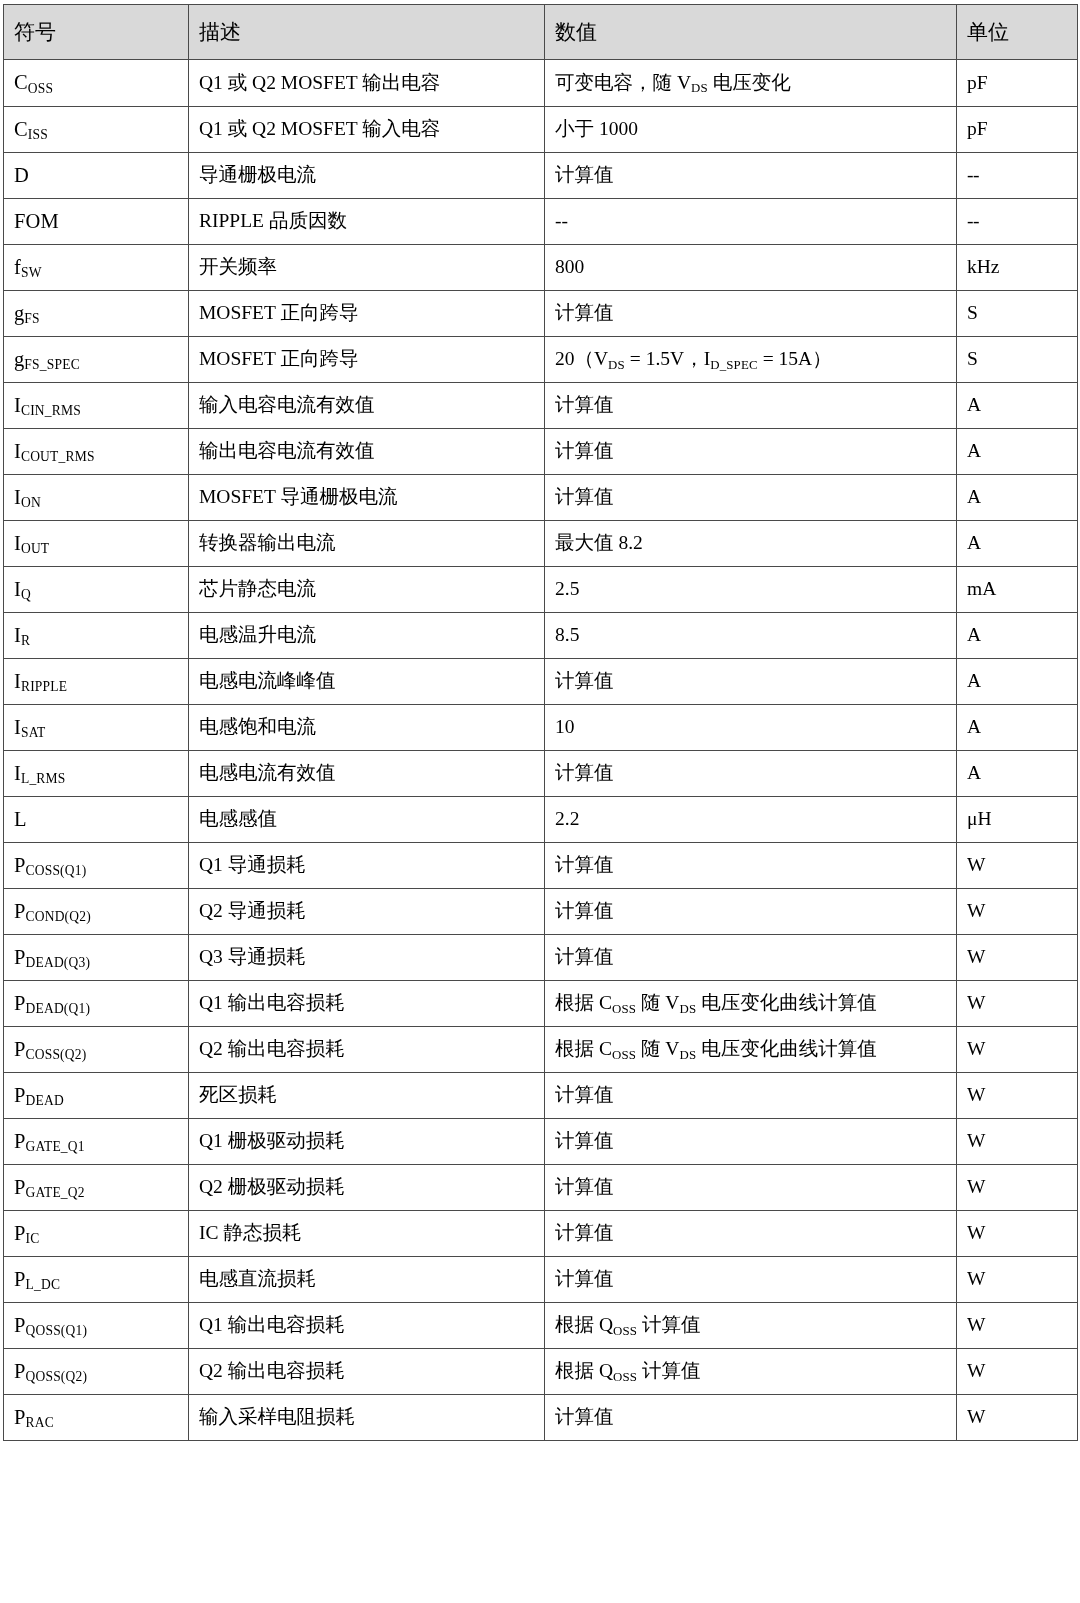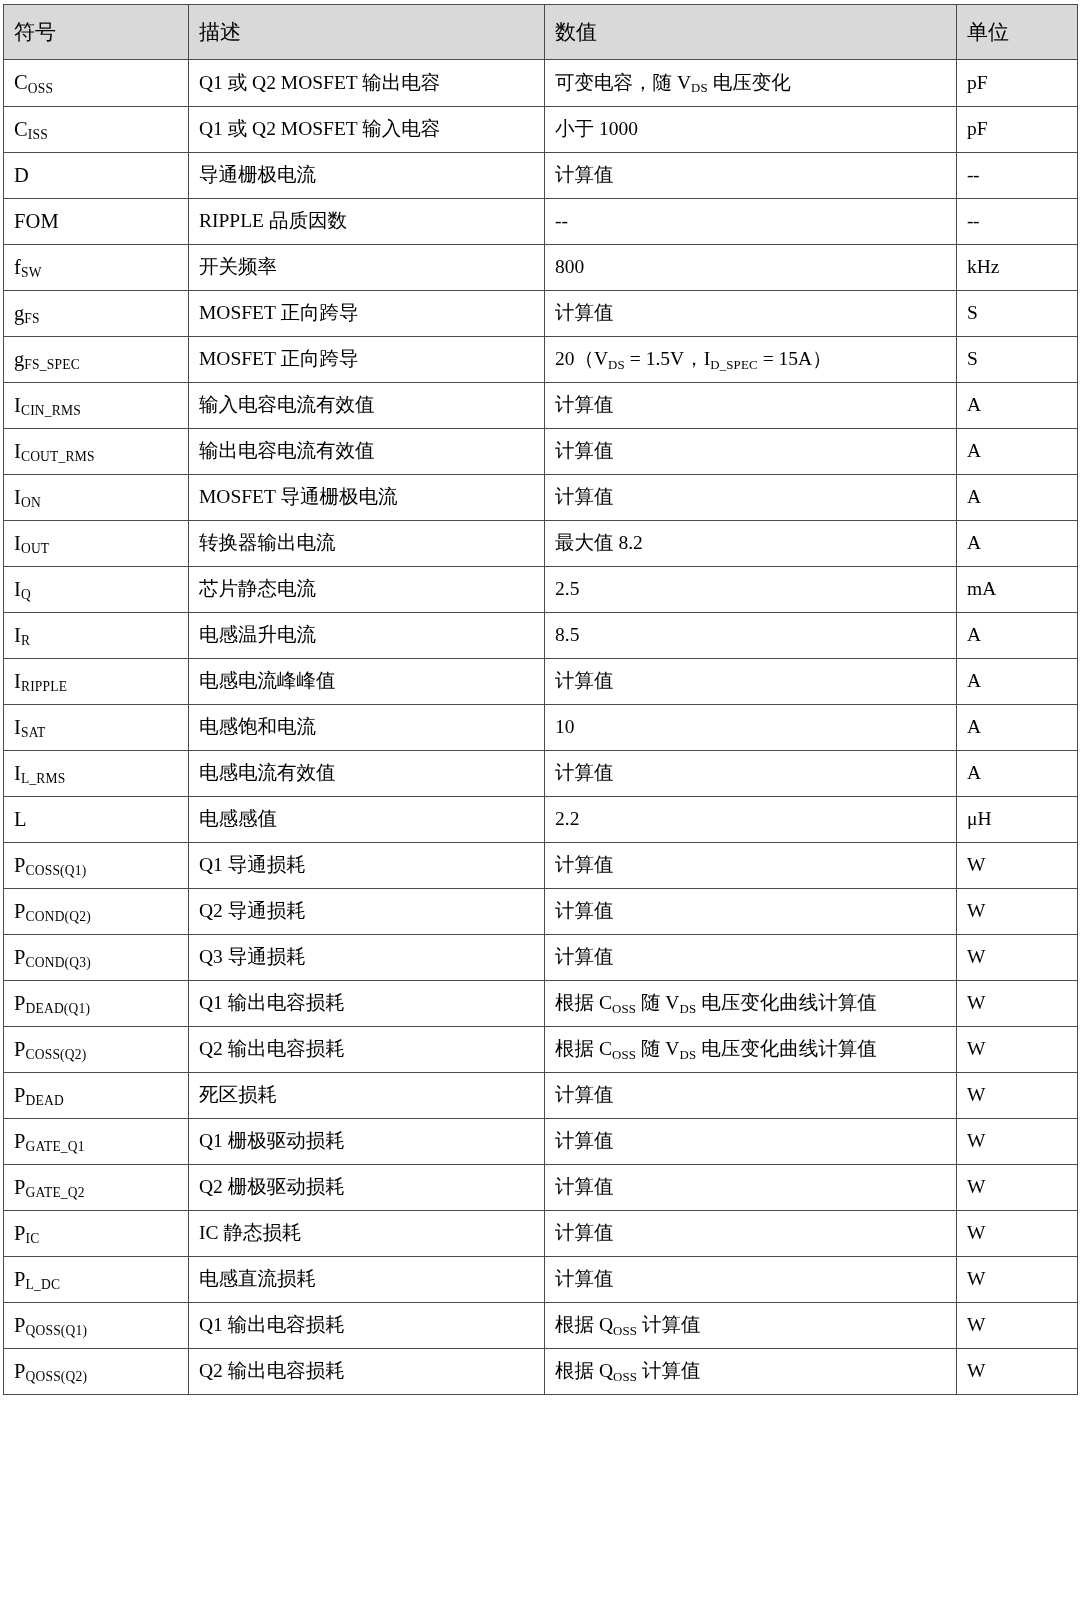--- a/index.html
+++ b/index.html
@@ -200,21 +200,21 @@
           <td><span class="cn">计算值</span></td>
           <td>W</td>
         </tr>
         <tr>
           <td><span class="sym">P<sub>COND(Q2)</sub></span></td>
           <td class="cn">Q2 导通损耗</td>
           <td><span class="cn">计算值</span></td>
           <td>W</td>
         </tr>
         <tr>
-          <td><span class="sym">P<sub>COND(Q3)</sub></span></td>
+          <td><span class="sym">P<sub>DEAD(Q3)</sub></span></td>
           <td class="cn">Q3 导通损耗</td>
           <td><span class="cn">计算值</span></td>
           <td>W</td>
         </tr>
         <tr>
           <td><span class="sym">P<sub>DEAD(Q1)</sub></span></td>
           <td class="cn">Q1 输出电容损耗</td>
           <td><span class="cn">根据 C<sub>OSS</sub> 随 V<sub>DS</sub> 电压变化曲线计算值</span></td>
           <td>W</td>
         </tr>
@@ -257,17 +257,23 @@
         <tr>
           <td><span class="sym">P<sub>QOSS(Q1)</sub></span></td>
           <td class="cn">Q1 输出电容损耗</td>
           <td><span class="cn">根据 Q<sub>OSS</sub> 计算值</span></td>
           <td>W</td>
         </tr>
         <tr>
           <td><span class="sym">P<sub>QOSS(Q2)</sub></span></td>
           <td class="cn">Q2 输出电容损耗</td>
           <td><span class="cn">根据 Q<sub>OSS</sub> 计算值</span></td>
+          <td>W</td>
+        </tr>
+        <tr>
+          <td><span class="sym">P<sub>RAC</sub></span></td>
+          <td class="cn">输入采样电阻损耗</td>
+          <td><span class="cn">计算值</span></td>
           <td>W</td>
         </tr>
       </tbody>
   </table>
 </div>
 
 </body></html>

